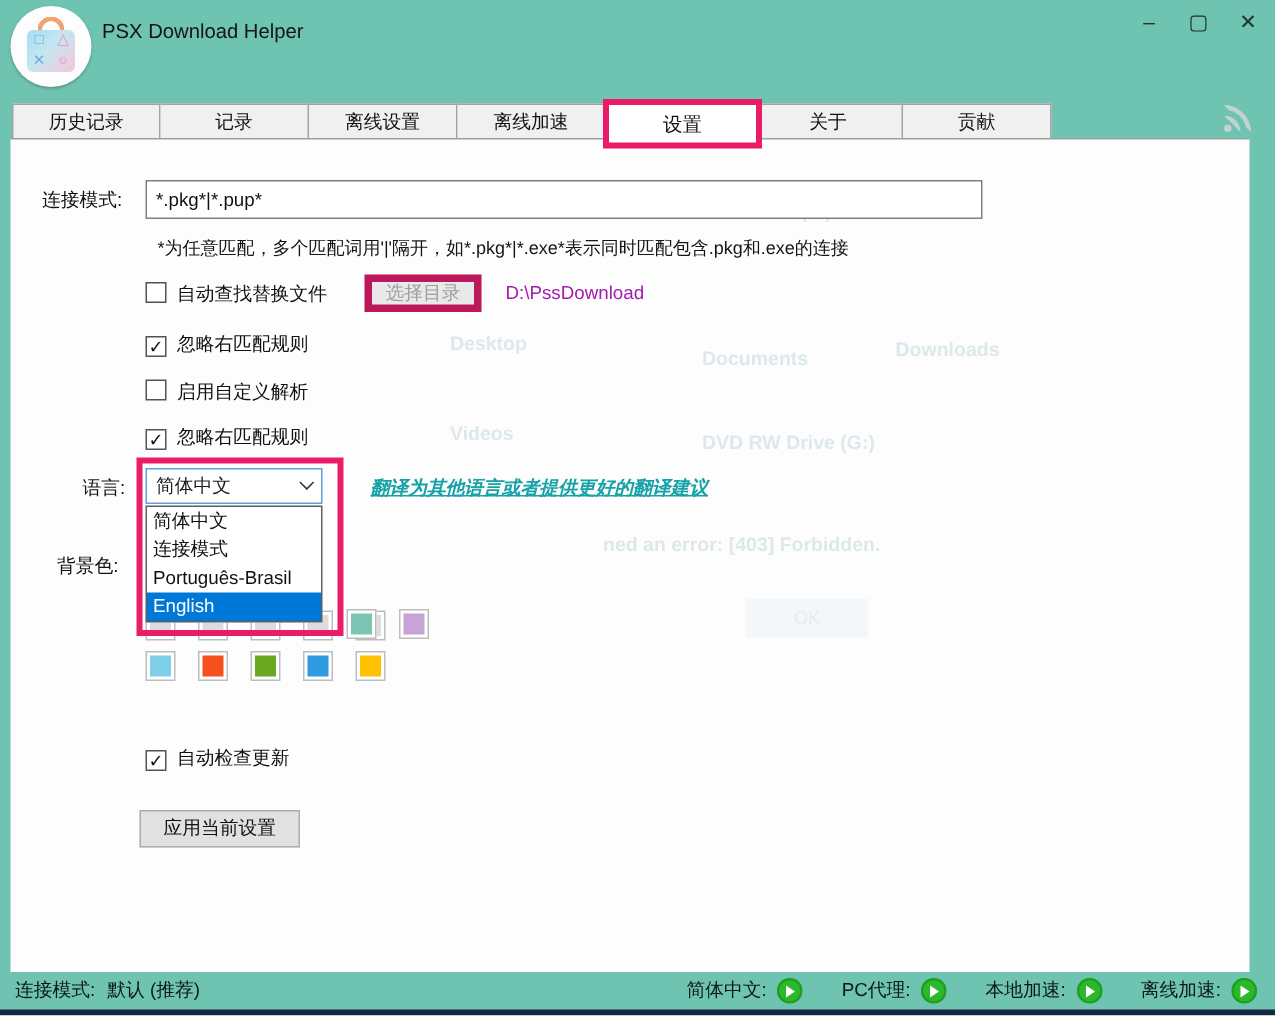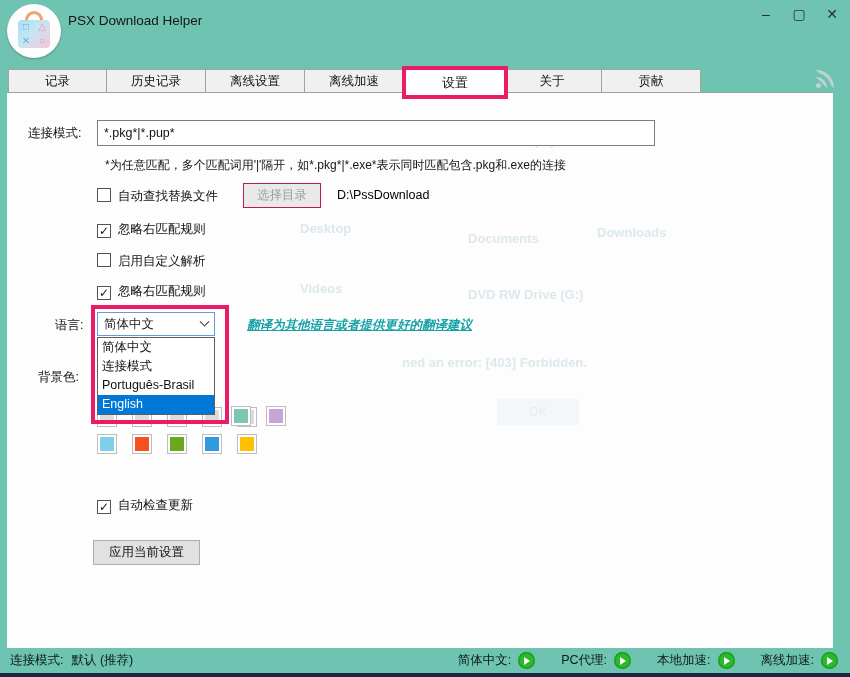--- a/index.html
+++ b/index.html
@@ -48,22 +48,22 @@
 
   .rule-input{position:absolute;left:90px;top:27px;width:558px;height:26px;border:1px solid #7a7f82;
     background:#fff;font-size:12.5px;padding:4px 6px;font-family:"Liberation Sans",sans-serif;color:#111}
   .hint{position:absolute;left:98px;top:64px;font-size:12px;color:#151515}
 
   .cb{display:inline-block;width:14px;height:14px;border:1px solid #4d5356;background:#fff;
     font-size:12px;line-height:12px;text-align:center;vertical-align:-2px;color:#111;margin-right:7px}
   .cbrow{position:absolute;font-size:12.5px;color:#111;white-space:nowrap}
 
   .dir-btn{position:absolute;left:236px;top:90px;width:78px;height:25px;background:#e9e9e9;
-    border:1px solid #be185d;color:#9aa0a3;font-size:12.5px;display:flex;align-items:center;justify-content:center}
-  .dir-path{position:absolute;left:330px;top:95px;font-size:12.5px;color:#000000}
+    border:5px solid #be185d;color:#9aa0a3;font-size:12.5px;display:flex;align-items:center;justify-content:center}
+  .dir-path{position:absolute;left:330px;top:95px;font-size:12.5px;color:#a21caf}
 
   
   .combo{position:absolute;left:90px;top:219px;width:118px;height:24px;background:#fff;
     border:1px solid #5e9ede;display:flex;align-items:center;padding:0 6px;font-size:12.5px;z-index:3}
   .combo .chev{margin-left:auto;width:7px;height:7px;border-right:1.5px solid #333;
     border-bottom:1.5px solid #333;transform:rotate(45deg) translate(-2px,-2px)}
   .ddlist{position:absolute;left:90px;top:244px;width:118px;background:#fff;border:1px solid #5a5f63;
     z-index:3;font-size:12.5px}
   .dditem{height:19px;line-height:19px;padding-left:4px;color:#111;white-space:nowrap}
   .dditem.selected{background:#0078d7;color:#fff}
@@ -111,22 +111,22 @@
       </span>
   </div>
   <div class="win-title">PSX Download Helper</div>
   <div class="win-controls">
     <span>–</span>
     <span>▢</span>
     <span>✕</span>
   </div>
 
   <div class="tabs">
+    <div class="tab">历史记录</div>
     <div class="tab">记录</div>
-    <div class="tab">历史记录</div>
     <div class="tab">离线设置</div>
     <div class="tab">离线加速</div>
     <div class="tab">设置</div>
     <div class="tab">关于</div>
     <div class="tab">贡献</div>
   </div>
   <div class="active-tab">设置</div>
   <div class="rss">
     <span class="a2"></span>
       <span class="a1"></span>

